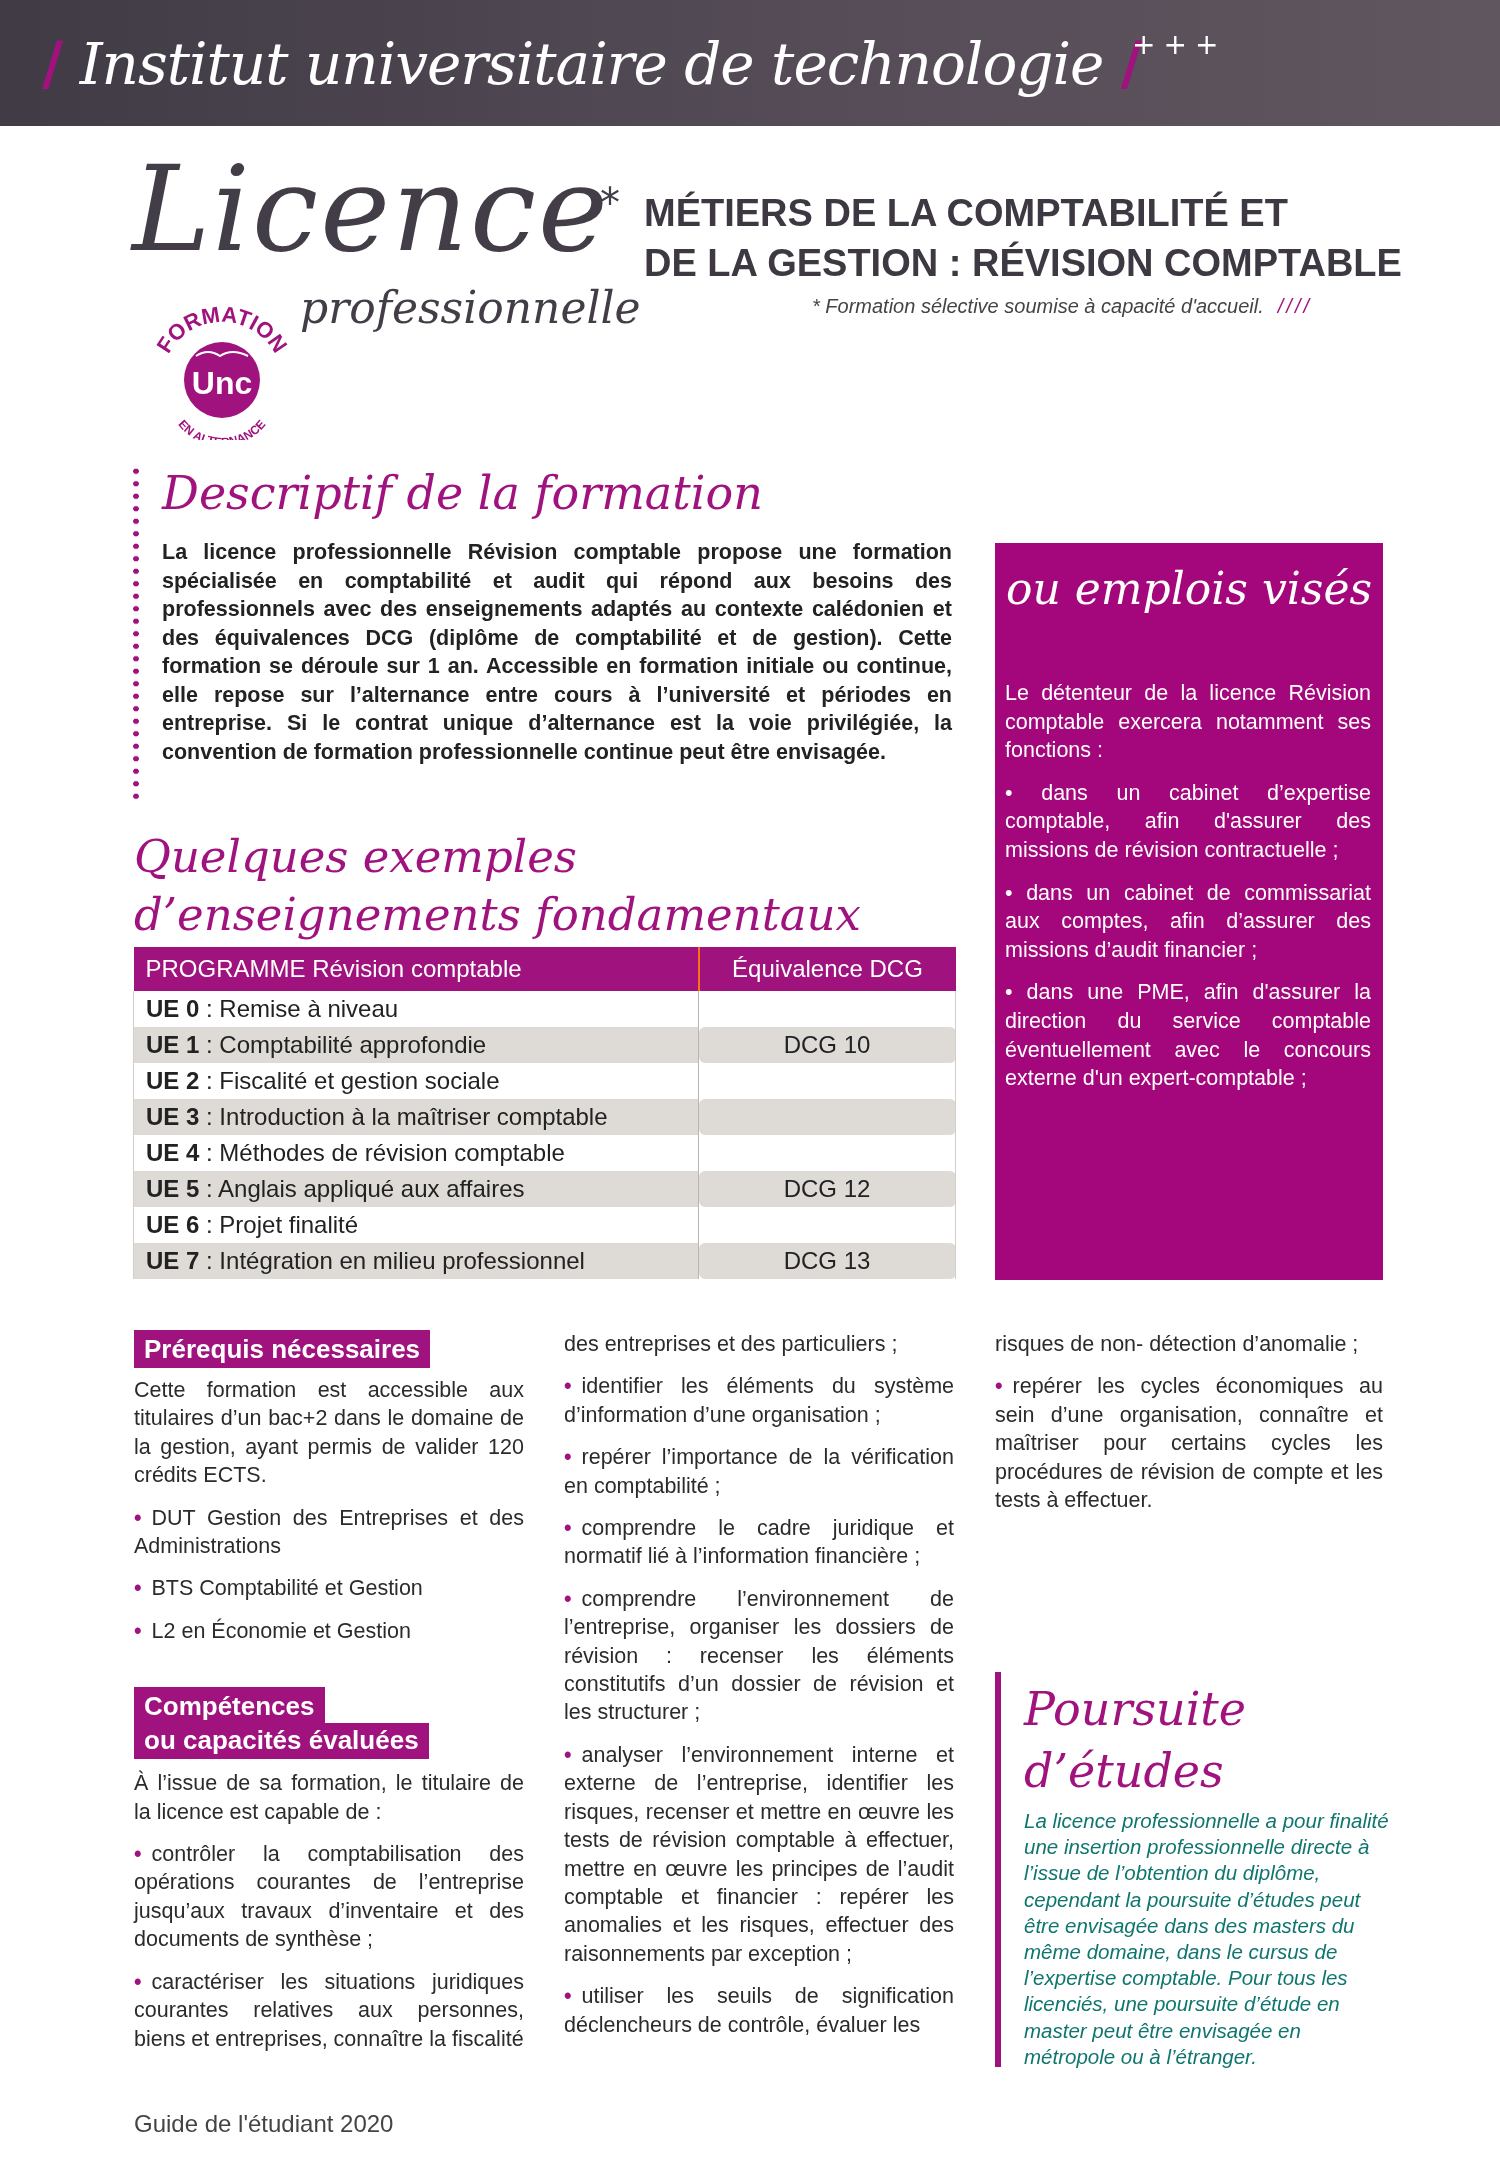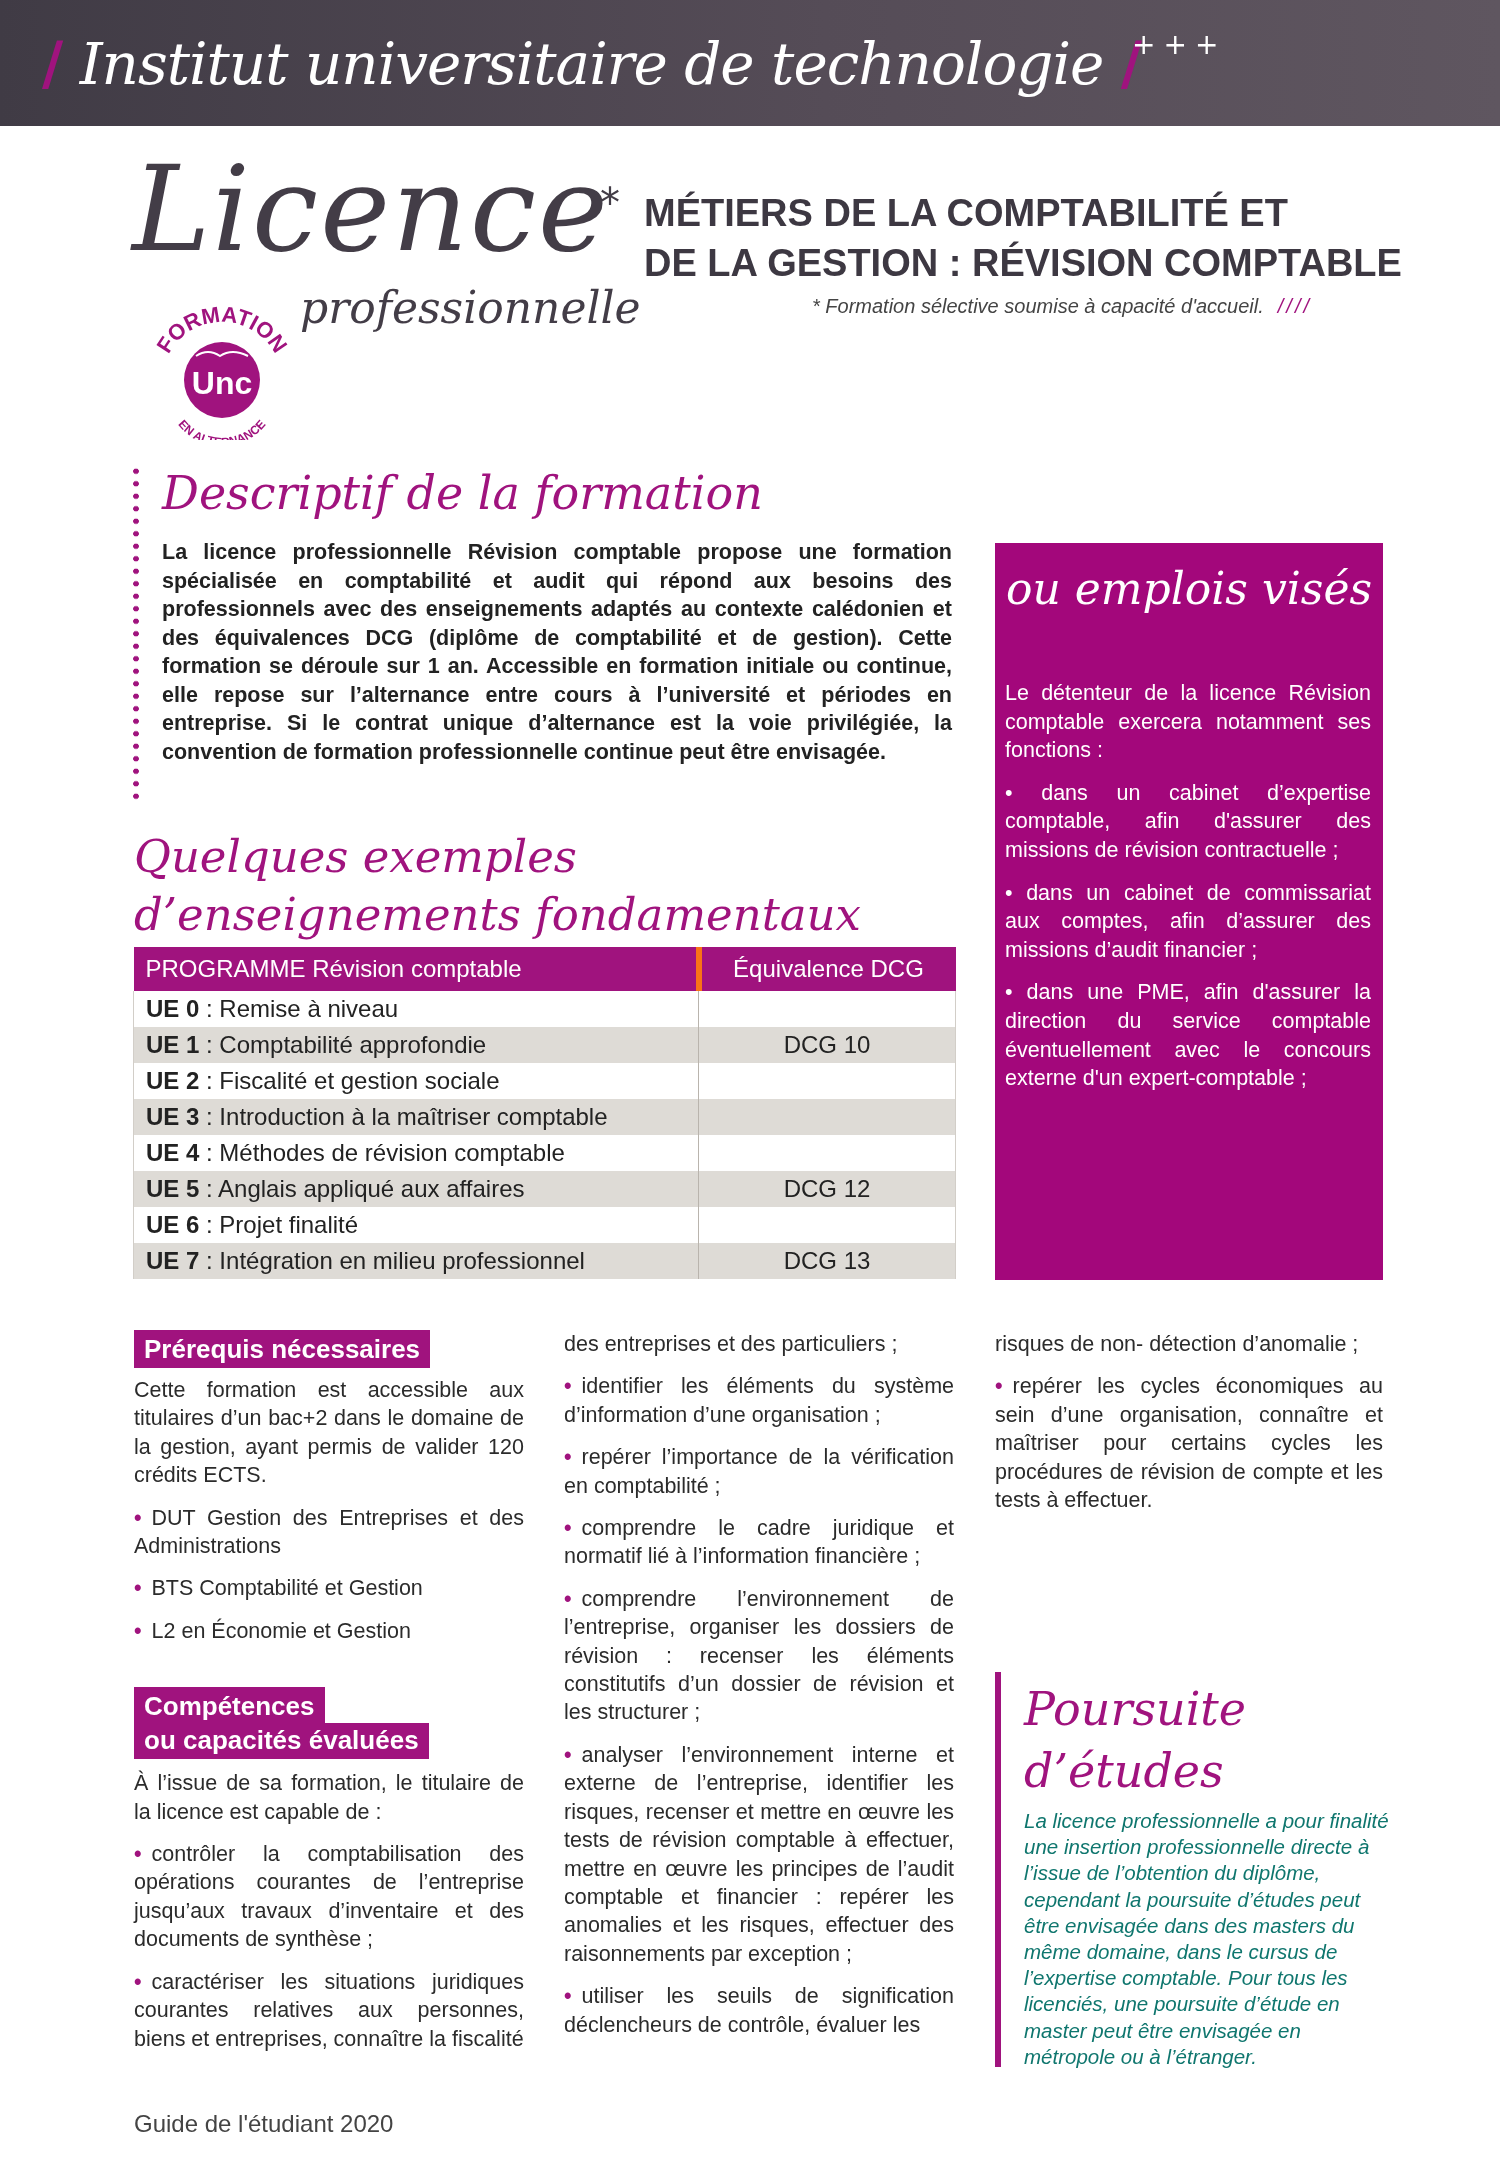--- a/index.html
+++ b/index.html
@@ -36,24 +36,24 @@
   .script-h { font-family:"DejaVu Serif", serif; font-style:italic; color:#a0137e; }
   .desc-h { left:162px; top:466px; font-size:46px; }
   .desc-body { left:162px; top:538px; width:790px; font-family:"Liberation Sans", sans-serif;
                font-weight:bold; font-size:21.5px; line-height:28.5px; text-align:justify; color:#222; }
 
   
   .ens-h { left:134px; top:828px; width:820px; font-size:45px; line-height:58px; }
   table.prog { position:absolute; left:133px; top:947px; width:823px; border-collapse:collapse;
                font-family:"Liberation Sans", sans-serif; font-size:24px; color:#222; }
   table.prog th { background:#a0137e; color:#fff; font-weight:normal; text-align:left;
-                  height:44px; padding:0 12px; border-right:6px solid #f97316; }
+                  height:44px; padding:0 12px; border-right:2px solid #f97316; }
   table.prog th.eq { text-align:center; border-right:none; }
   table.prog td { height:36px; padding:0 12px; border-left:1px solid #d2cec8; }
-  table.prog td.eqc { text-align:center; border-right:1px solid #d2cec8; border-left:1px solid #b9b4ad; width:232px; }
+  table.prog td.eqc { text-align:center; border-right:1px solid #d2cec8; border-left:1px solid #b9b4ad; width:232px;border-radius:6px; }
   table.prog tr.alt td { background:#dedbd6; }
   table.prog b { font-weight:bold; }
 
   
   .secteur { left:995px; top:543px; width:388px; height:737px; background:#a3077b; color:#fff; }
   .secteur-h { position:absolute; left:0; top:20px; width:388px; text-align:center;
                font-family:"DejaVu Serif", serif; font-style:italic; font-size:44px; line-height:52px; color:#fff; }
   .secteur-body { position:absolute; left:10px; top:136px; width:366px; font-family:"Liberation Sans", sans-serif;
                   font-size:21.5px; line-height:28.6px; text-align:justify; }
   .secteur-body p { margin:0 0 14px 0; }

